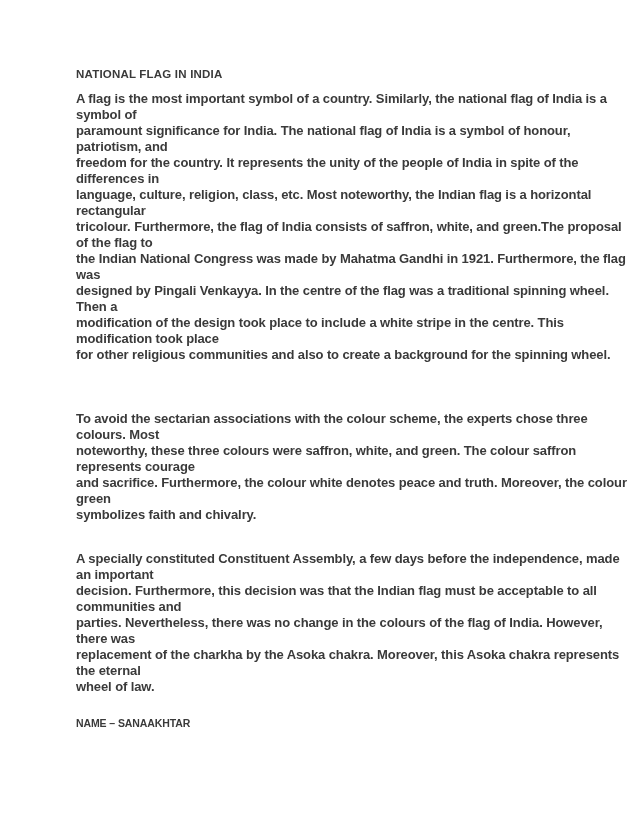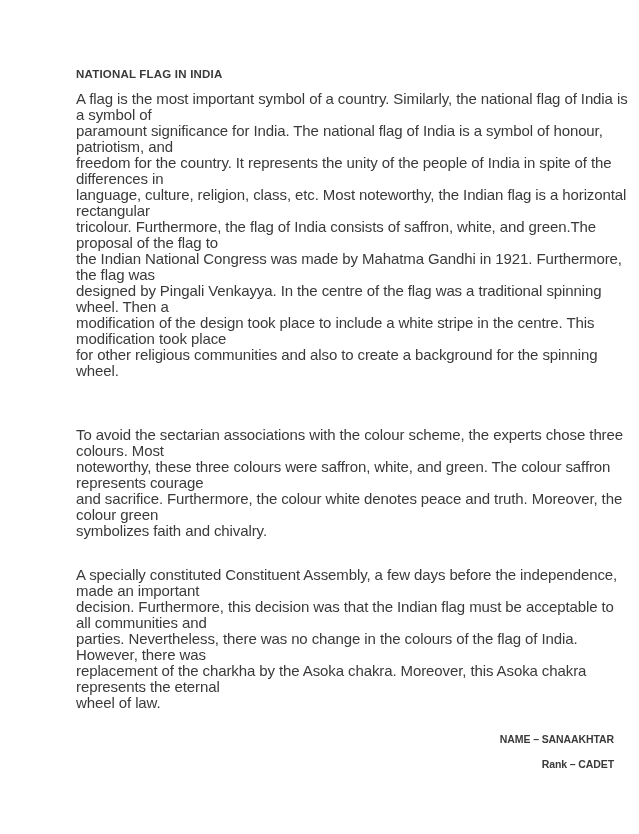--- a/index.html
+++ b/index.html
@@ -24,32 +24,32 @@
     margin: 0 0 9px 0;
     font-size: 11.5px;
     font-weight: bold;
     letter-spacing: 0.2px;
     line-height: 16px;
     color: #3a3a3a;
   }
   .para {
     margin: 0;
     width: 555px;
-    font-size: 15px;
+    font-size: 13px;
     letter-spacing: -0.1px;
     line-height: 16px;
     color: #3a3a3a;
     white-space: pre-line; 
+    font-weight: bold;
   }
   .para-1 { margin-bottom: 36px; }
   .para-2 { margin-bottom: 28px; margin-top: 48px; }
   .para-3 { margin-bottom: 20px; }
   .signature-block {
     margin: 0;
-    text-align: right;
   }
   .detail-line {
     margin: 0 0 9px 0;
     font-size: 10.5px;
     font-weight: bold;
     letter-spacing: -0.1px;
     line-height: 16px;
     color: #3a3a3a;
   }
 </style>
@@ -76,16 +76,15 @@
 symbolizes faith and chivalry.</p>
 
   <p class="para para-3">A specially constituted Constituent Assembly, a few days before the independence, made an important
 decision. Furthermore, this decision was that the Indian flag must be acceptable to all communities and
 parties. Nevertheless, there was no change in the colours of the flag of India. However, there was
 replacement of the charkha by the Asoka chakra. Moreover, this Asoka chakra represents the eternal
 wheel of law.</p>
 
   <div class="signature-block">
     <p class="detail-line">NAME – SANAAKHTAR</p>
-    <p class="detail-line">Rank – CADET</p>
   </div>
 
 </div>
 
 </body></html>

